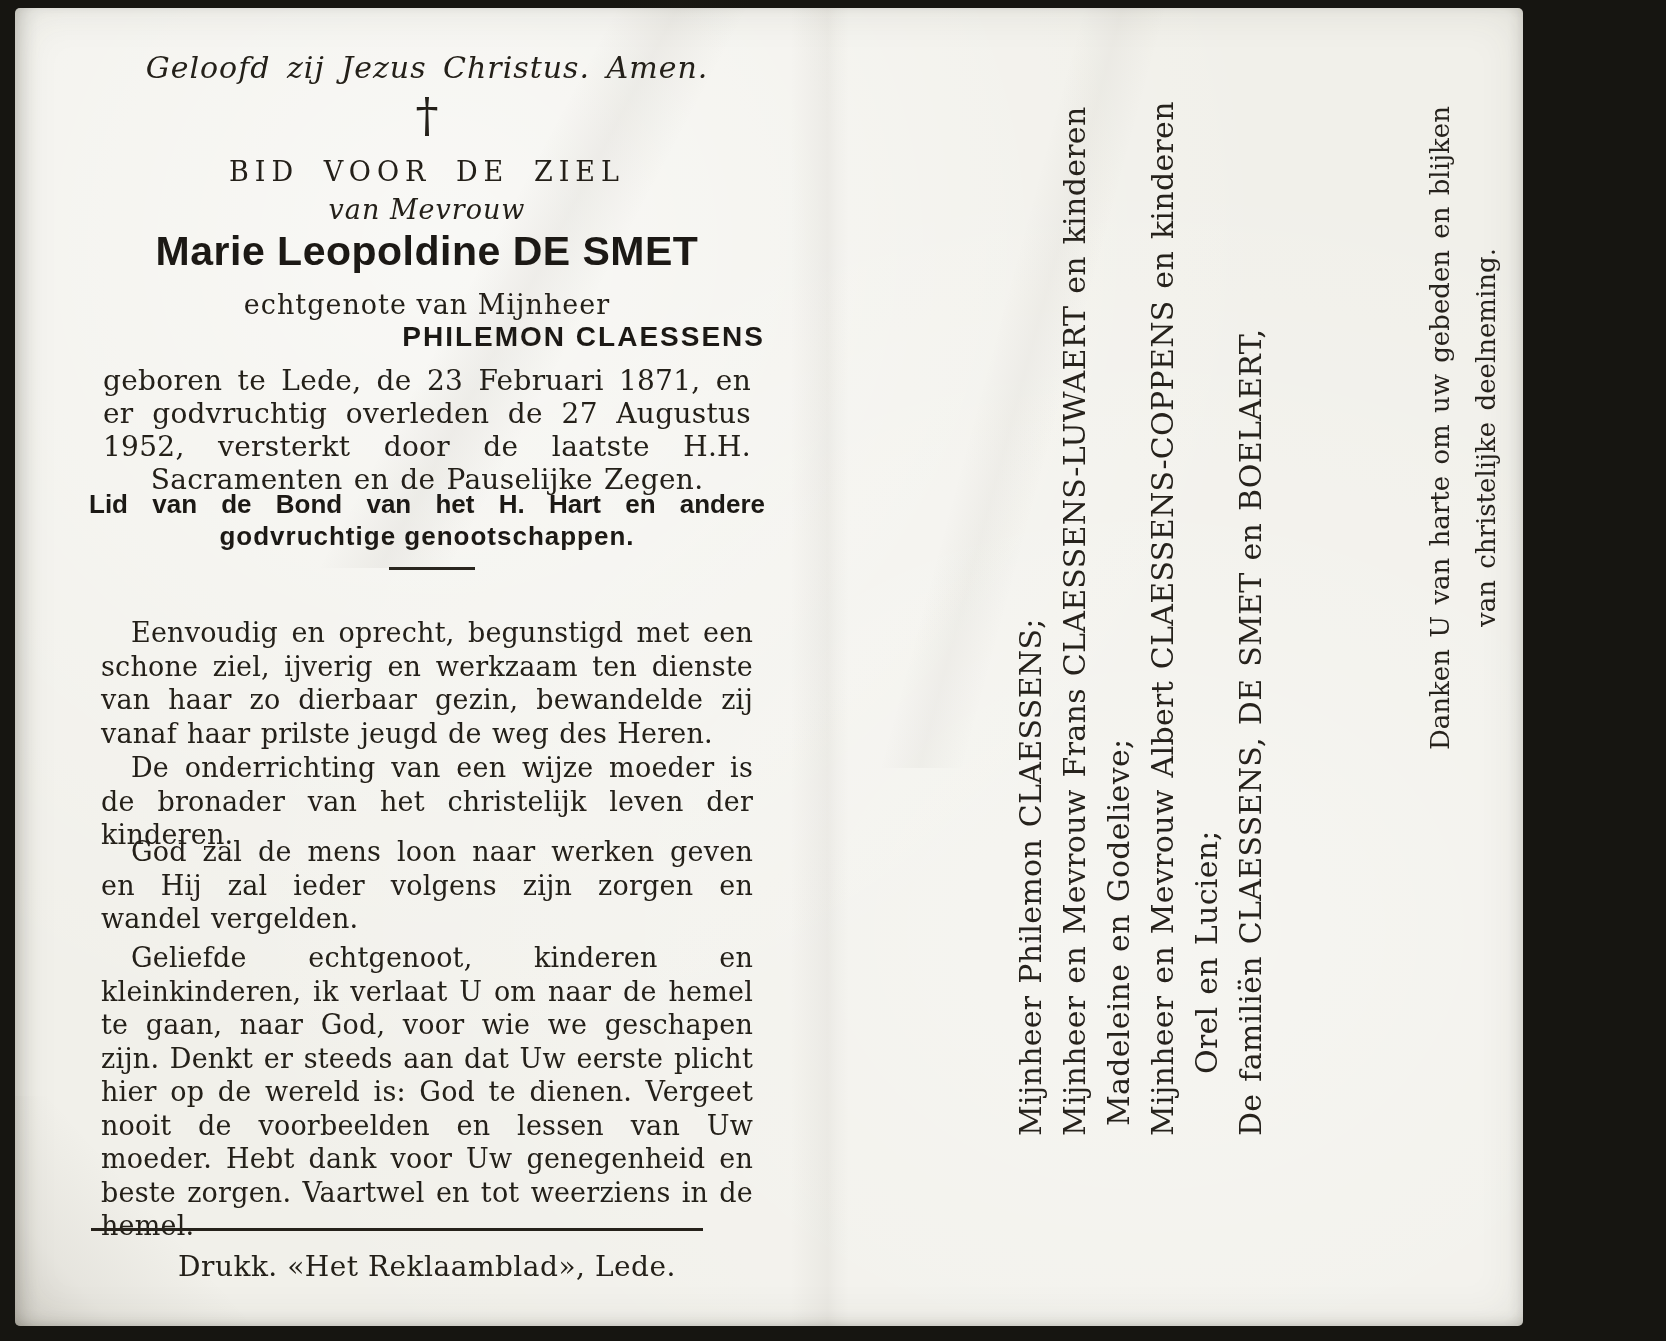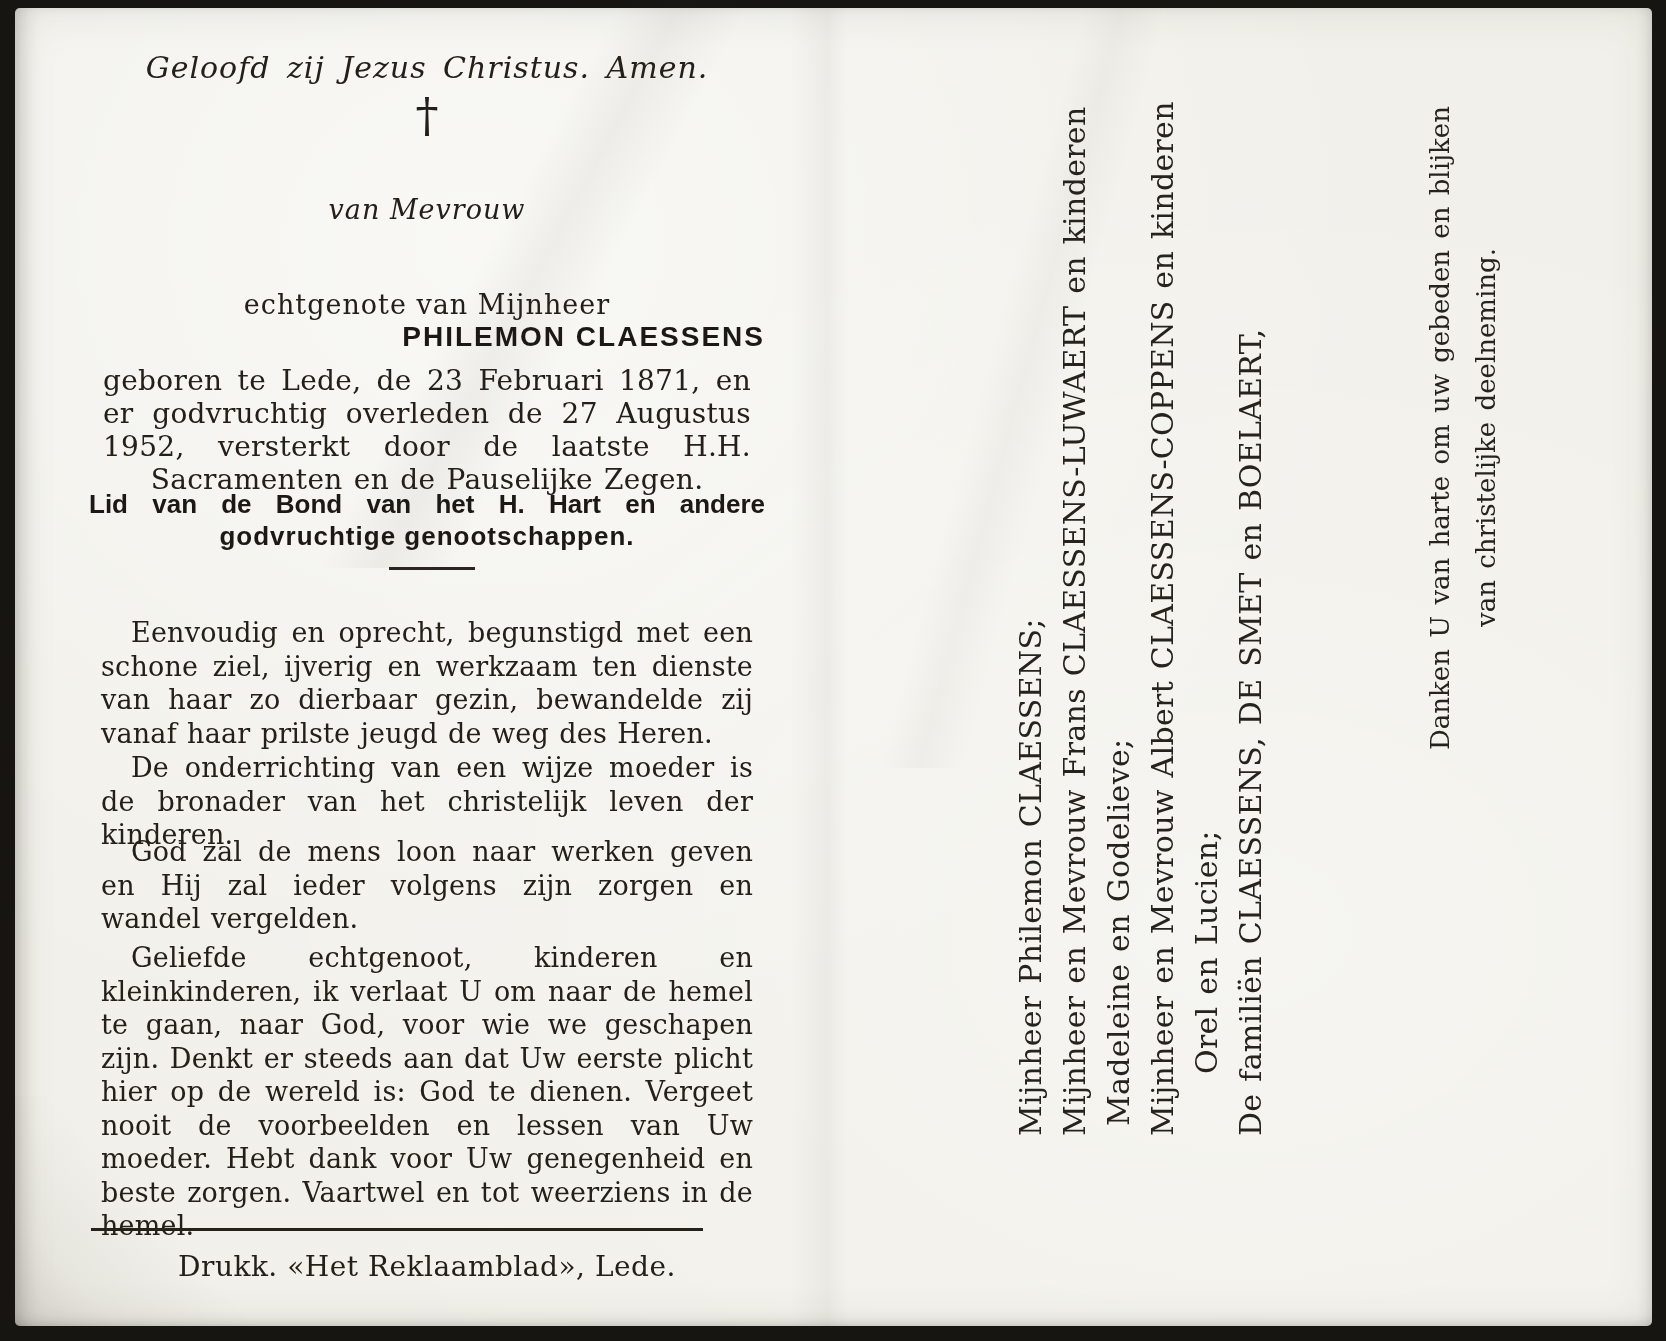--- a/index.html
+++ b/index.html
@@ -5,21 +5,21 @@
   html,body{margin:0;padding:0;}
   body{
     width:1666px;height:1341px;
     background:#161511;
     position:relative;
     overflow:hidden;
     font-family:"DejaVu Serif", serif;
   }
   .scan{position:absolute;inset:0;}
   .paper{
-    position:absolute;left:15px;top:8px;width:1637px;height:1318px;
+    position:absolute;left:15px;top:8px;width:1508px;height:1318px;
     background:#f1f0ea;
     background-image:
       radial-gradient(ellipse at 28% 18%, rgba(255,255,255,0.55), rgba(255,255,255,0) 55%),
       radial-gradient(ellipse at 75% 70%, rgba(255,255,255,0.35), rgba(255,255,255,0) 60%);
     border-radius:5px;
     box-shadow:
       inset 0 0 46px rgba(60,55,40,0.10),
       inset 16px 0 22px -14px rgba(40,35,25,0.28),
       inset -10px 0 16px -10px rgba(40,35,25,0.18),
       inset 0 -10px 16px -10px rgba(40,35,25,0.16);
@@ -84,21 +84,23 @@
   <div class="paper">
 
     <div class="crease-topleft"></div>
     <div class="fold-center"></div>
     <div class="crease-right"></div>
     <div class="corner-bottomleft"></div>
 
     <div class="left-col">
       <div class="blessing">Geloofd zij Jezus Christus. Amen.</div>
       <div class="cross">†</div>
+      <div class="pray">BID VOOR DE ZIEL</div>
       <div class="of-line">van Mevrouw</div>
+      <h1 class="deceased">Marie Leopoldine DE SMET</h1>
       <div class="spouse-intro">echtgenote van Mijnheer</div>
       <div class="spouse-name">PHILEMON CLAESSENS</div>
       <p class="vitals">geboren te Lede, de 23 Februari 1871, en er godvruchtig overleden de 27 Augustus 1952, versterkt door de laatste H.H. Sacramenten en de Pauselijke Zegen.</p>
       <div class="membership">
         <div class="m1">Lid van de Bond van het H. Hart en andere</div>
         <div class="m2">godvruchtige genootschappen.</div>
       </div>
       <div class="small-divider"></div>
       <p class="par p1">Eenvoudig en oprecht, begunstigd met een schone ziel, ijverig en werkzaam ten dienste van haar zo dierbaar gezin, bewandelde zij vanaf haar prilste jeugd de weg des Heren.</p>
       <p class="par p2">De onderrichting van een wijze moeder is de bronader van het christelijk leven der kinderen.</p>

